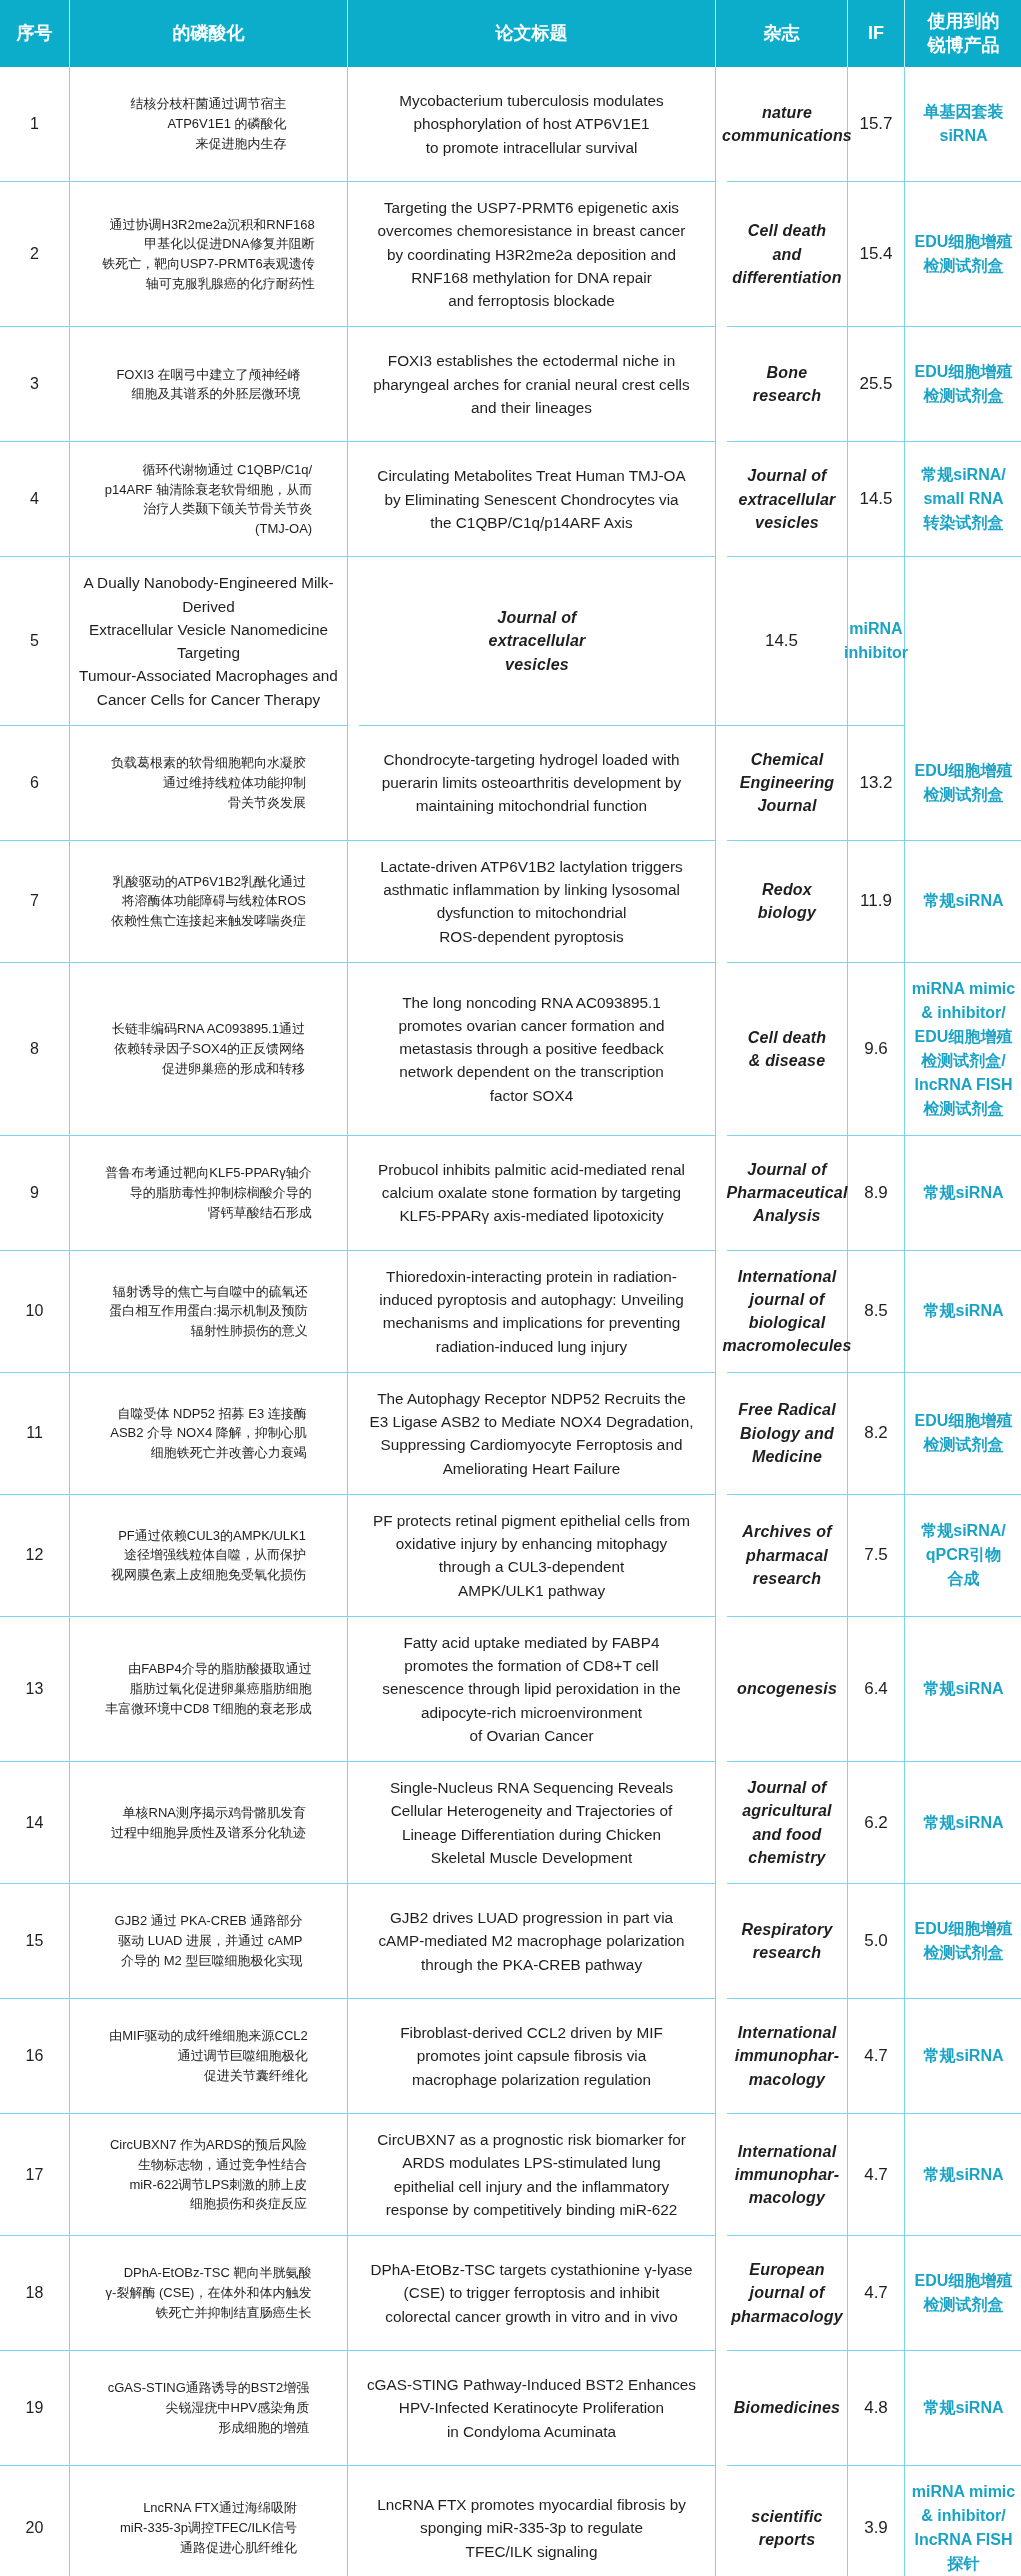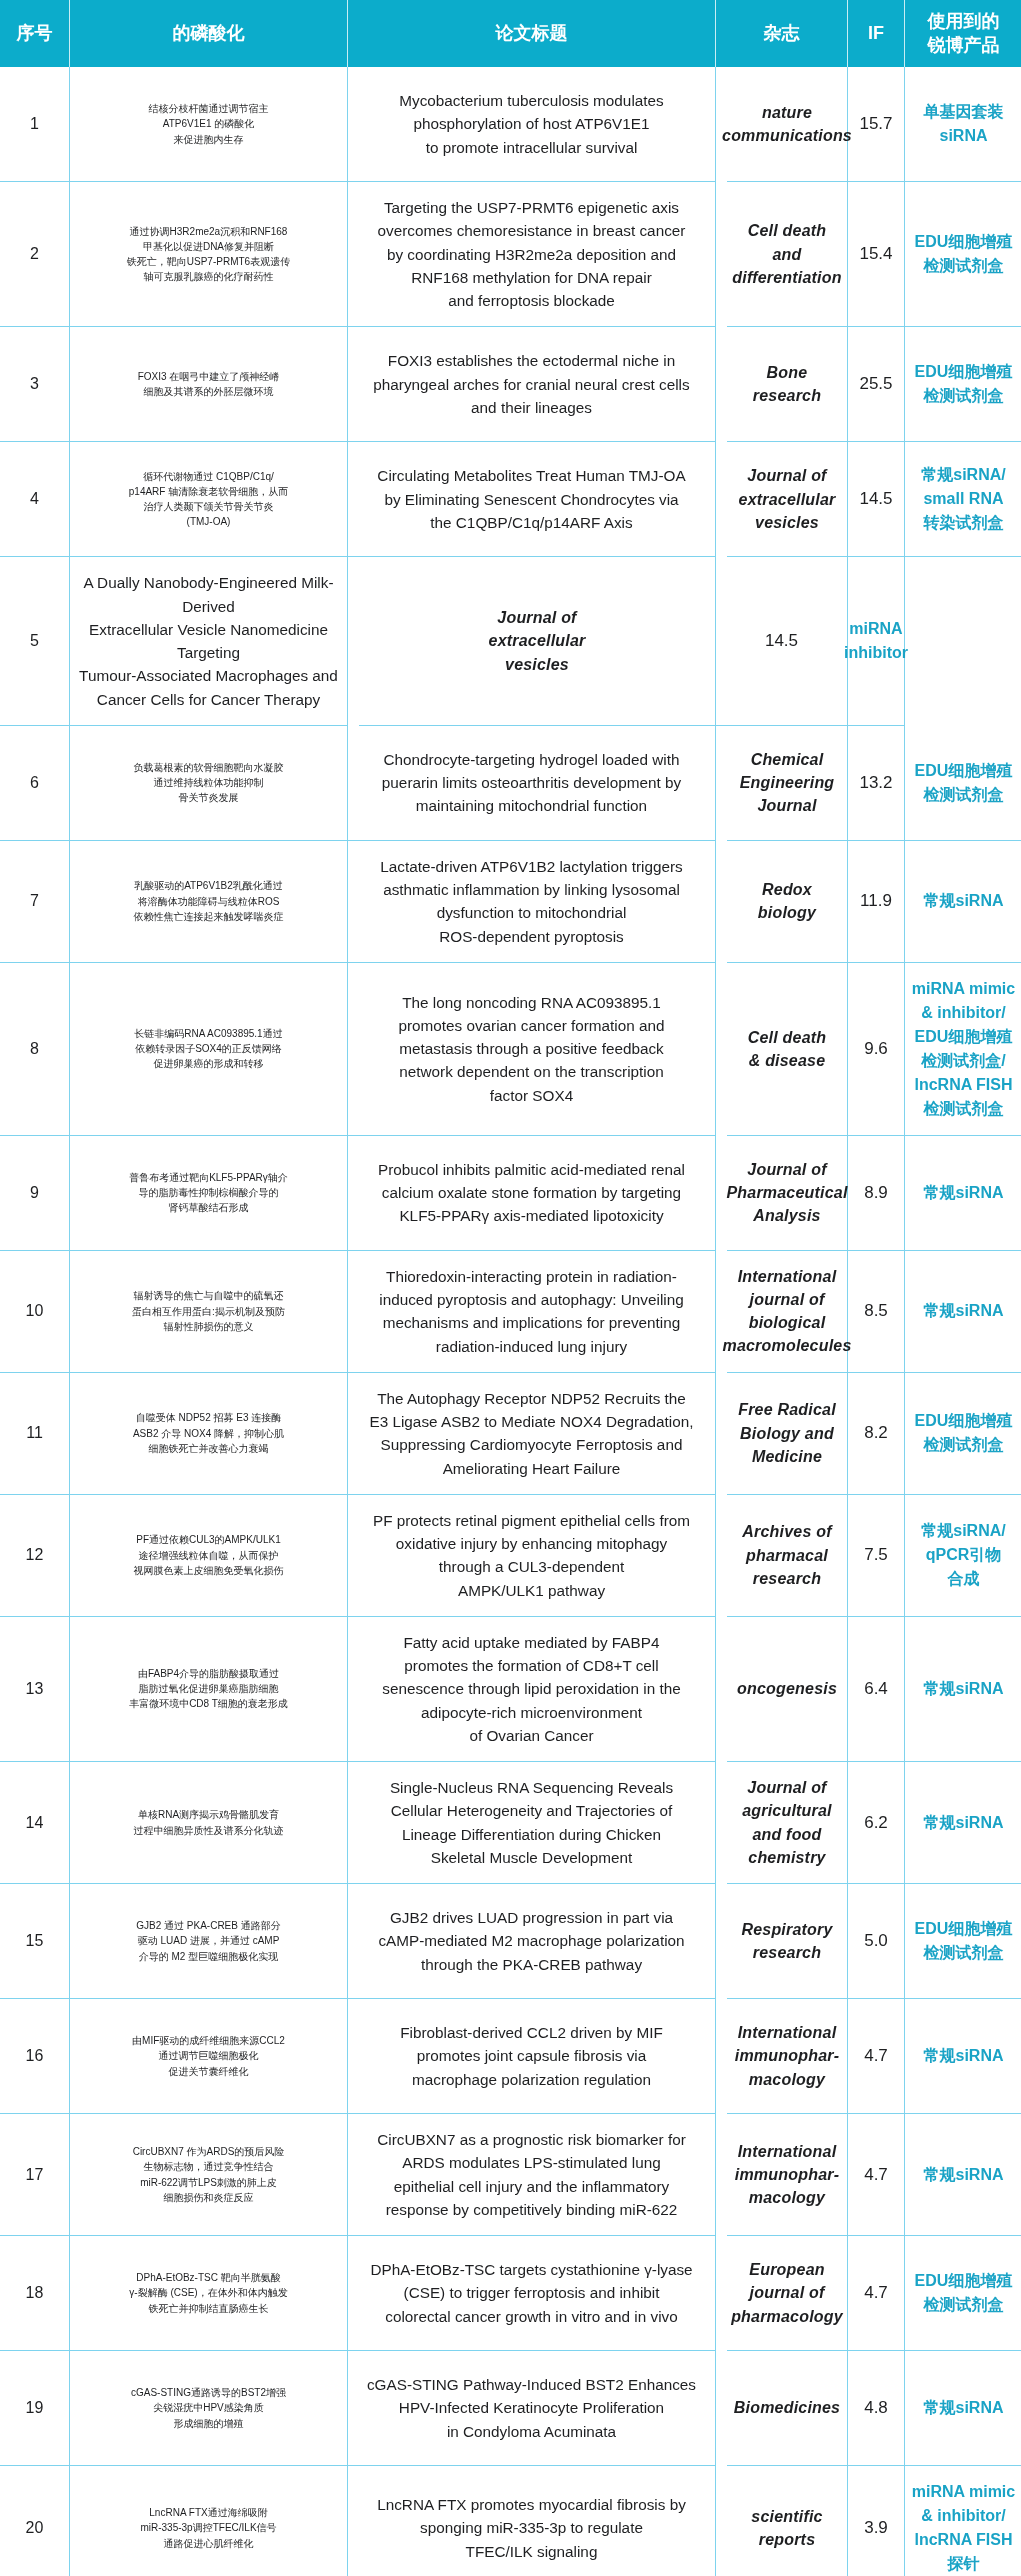--- a/index.html
+++ b/index.html
@@ -40,21 +40,21 @@
     font-weight:bold;
     font-size:18px;
     line-height:1.32;
     border-right:1.2px solid var(--head-sep);
     border-bottom:none;
     min-height:67px;
     padding:7px 4.7px;
   }
   
   .c-no{font-size:16px;}
-  .c-summary{font-size:10px;line-height:1.52;}
+  .c-summary{font-size:13px;line-height:1.52;text-align:right;}
   .c-title{font-size:15.3px;line-height:1.52;}
   .c-journal{font-size:16px;line-height:1.45;font-weight:bold;font-style:italic;letter-spacing:0.2px;margin-left:11px;}
   .c-if{font-size:17px;}
   .c-product{font-size:16px;line-height:1.5;font-weight:bold;color:var(--product);}
   .body-row:last-child .cell{border-bottom:none;}
 </style>
 </head>
 <body>
 
 <div class="pub-table">

